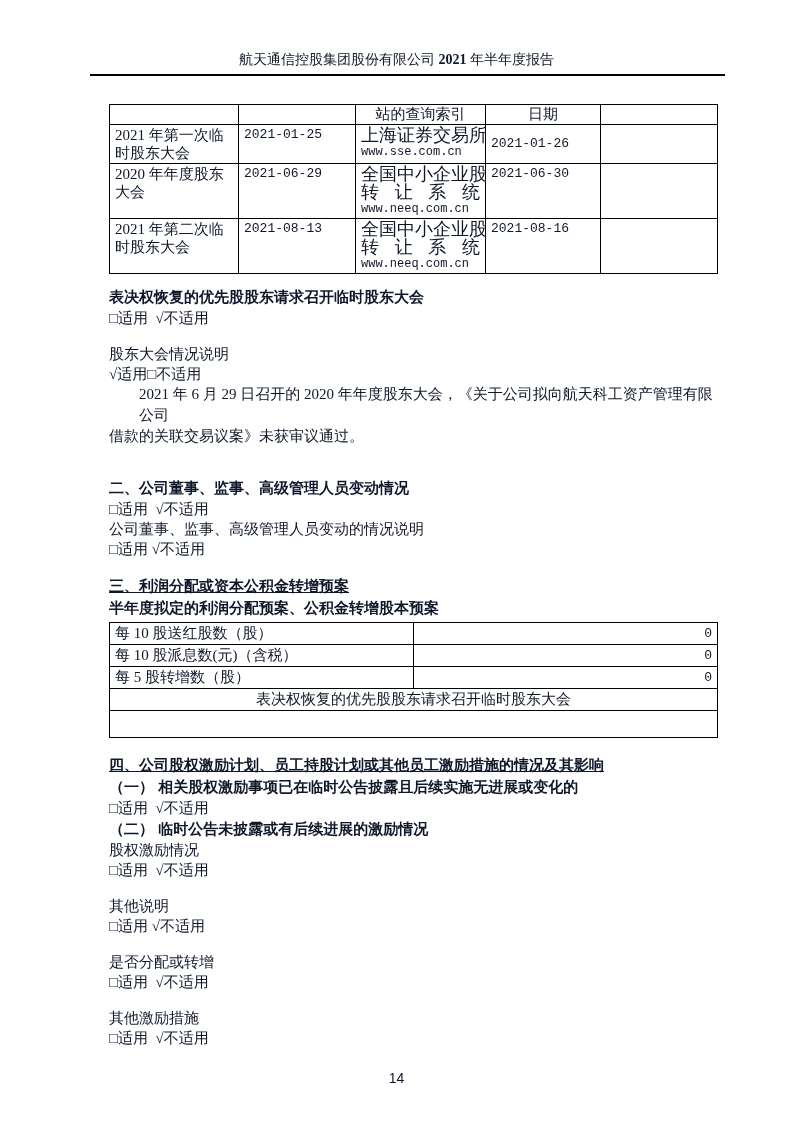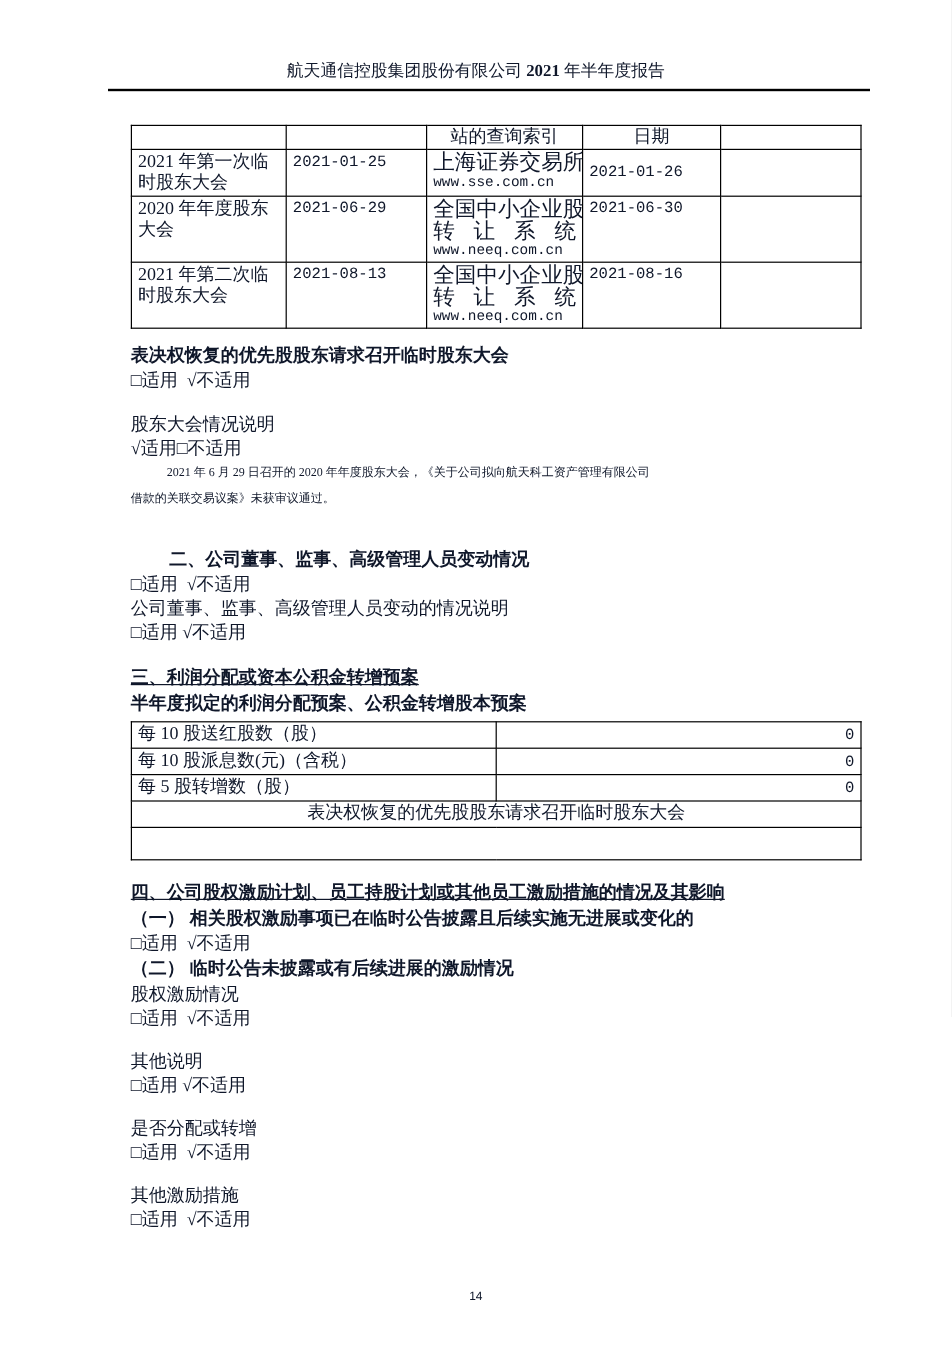--- a/index.html
+++ b/index.html
@@ -9,22 +9,22 @@
     color:#0f172a;overflow:hidden;margin:0 auto;
   }
   
   .doc-header{padding-top:50px;text-align:center;font-size:14px;line-height:20px;}
   .doc-header .year{font-weight:bold;}
   .header-rule{height:0;border-bottom:2px solid #000;width:635px;margin:4px 0 0 90px;}
   
   .content{margin-left:109px;width:608px;}
   .line{font-size:15px;line-height:20px;white-space:pre-wrap;}
   .heading{font-size:15px;font-weight:bold;line-height:22px;white-space:pre-wrap;
-           font-family:"Liberation Sans","DejaVu Sans",sans-serif;}.mt12{margin-top:12px;}.mt16{margin-top:16px;}.mt28{margin-top:16px;text-decoration:underline;}.mt30{margin-top:30px;margin-left:32px;}
-  .para-line{font-size:10px;line-height:21px;white-space:pre-wrap;}
+           font-family:"Liberation Sans","DejaVu Sans",sans-serif;}.mt12{margin-top:12px;}.mt16{margin-top:16px;}.mt28{margin-top:16px;text-decoration:underline;}.mt30{margin-top:30px;}
+  .para-line{font-size:15px;line-height:21px;white-space:pre-wrap;}
   .indent{padding-left:30px;}
   
   table{border-collapse:collapse;table-layout:fixed;}
   td{border:1px solid #000;vertical-align:top;padding:1px 5px;
      font-size:15px;line-height:18px;overflow:hidden;}
   .meetings{width:608px;margin-top:28px;}
   .meetings col.c1{width:129px;}
   .meetings col.c2{width:117px;}
   .meetings col.c3{width:130px;}
   .meetings col.c4{width:115px;}
@@ -36,21 +36,21 @@
   .justify-last{text-align:justify;text-align-last:justify;}
   .vmid{vertical-align:middle;}
   .profit{width:608px;margin-top:3px;}
   .profit col{width:304px;}
   .profit td{line-height:19px;}
   .profit .num{text-align:right;}
   .profit .note-hdr td{text-align:center;}
   .profit .empty-row td{height:24px;}
   
   .footer{position:absolute;left:0;bottom:36px;width:100%;text-align:center;
-          font-size:10px;font-family:"Liberation Sans","DejaVu Sans",sans-serif;margin-top:37px;}
+          font-size:14px;font-family:"Liberation Sans","DejaVu Sans",sans-serif;margin-top:37px;}
 </style>
 </head>
 <body>
 
 <div class="page">
 
   <div class="doc-header">
     <span>航天通信控股集团股份有限公司 </span><span class="year">2021</span><span> 年半年度报告</span>
   </div>
   <div class="header-rule"></div>

